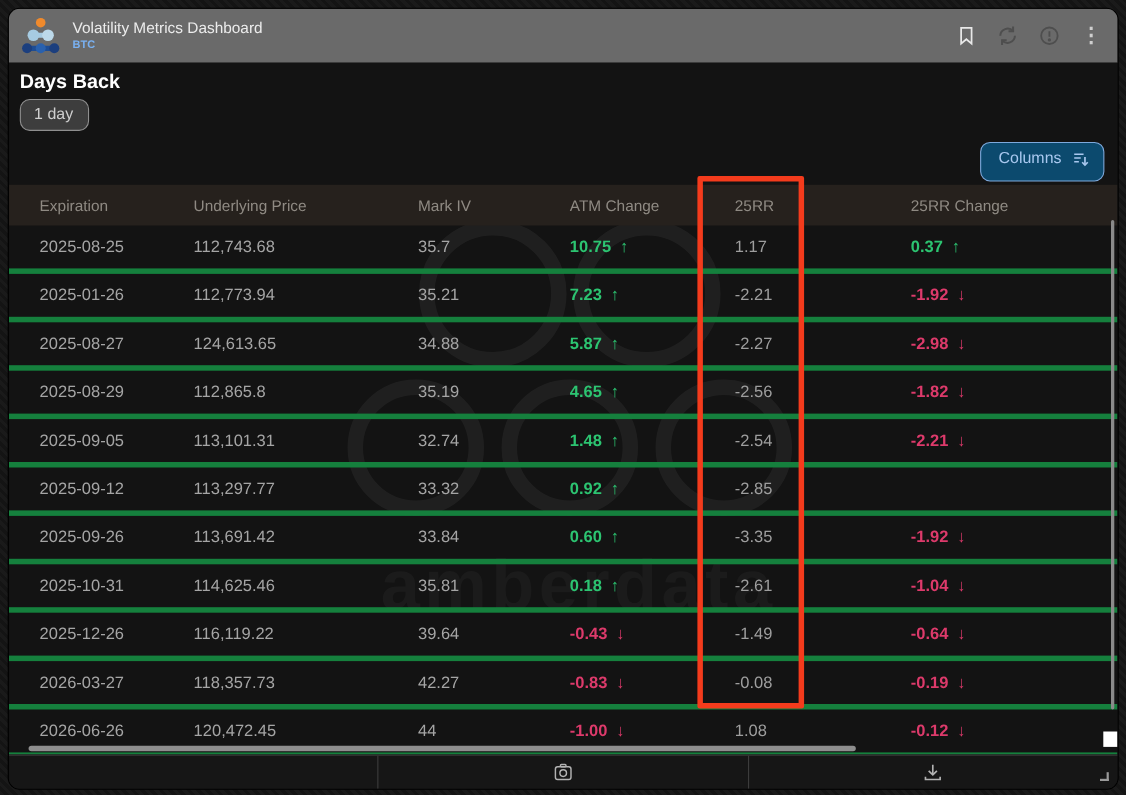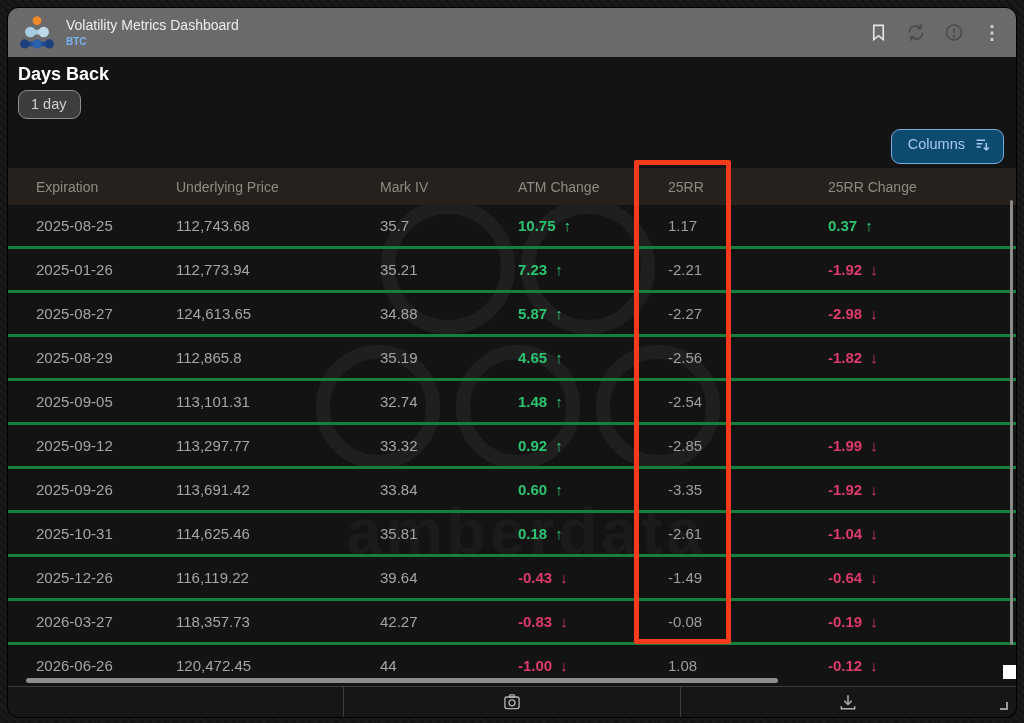--- a/index.html
+++ b/index.html
@@ -44,21 +44,21 @@
   }
   
   .table { position:absolute; left:0; top:111px; width:1008px; }
   .thead, .tr {
     display:grid;
     grid-template-columns:140px 204px 138px 150px 160px 190px 80px;
     padding-left:28px; align-items:center;
   }
   .thead { height:37px; background:#26211d; }
   .th { color:#8f8a83; font-size:14px; cursor:pointer; }
-  .tr { height:44px; border-bottom:3px solid #15803d; }
+  .tr { height:44px; border-bottom:5px solid #15803d; }
   .td { font-size:15px; color:#a5a5a5; white-space:nowrap; }
   .td .arrow { margin-left:8px; font-weight:400; }
   .pos { color:#2cc471; font-weight:bold; }
   .neg { color:#dd3a6b; font-weight:bold; }
   .dim { color:#9e9e9e; }
   
   .red-box {
     position:absolute; left:626px; top:103px; width:97px; height:484px;
     border:5px solid #f43b1c; border-radius:2px; pointer-events:none; z-index:5;
   }
@@ -207,28 +207,28 @@
             <div class="td pos">4.65<span class="arrow">↑</span></div>
             <div class="td dim">-2.56</div>
             <div class="td neg">-1.82<span class="arrow">↓</span></div>
           </div>
           <div class="tr">
             <div class="td ">2025-09-05</div>
             <div class="td ">113,101.31</div>
             <div class="td ">32.74</div>
             <div class="td pos">1.48<span class="arrow">↑</span></div>
             <div class="td dim">-2.54</div>
+            <div class="td neg">-2.21<span class="arrow">↓</span></div>
           </div>
           <div class="tr">
             <div class="td ">2025-09-12</div>
             <div class="td ">113,297.77</div>
             <div class="td ">33.32</div>
             <div class="td pos">0.92<span class="arrow">↑</span></div>
             <div class="td dim">-2.85</div>
-            <div class="td neg">-1.99<span class="arrow">↓</span></div>
           </div>
           <div class="tr">
             <div class="td ">2025-09-26</div>
             <div class="td ">113,691.42</div>
             <div class="td ">33.84</div>
             <div class="td pos">0.60<span class="arrow">↑</span></div>
             <div class="td dim">-3.35</div>
             <div class="td neg">-1.92<span class="arrow">↓</span></div>
           </div>
           <div class="tr">

